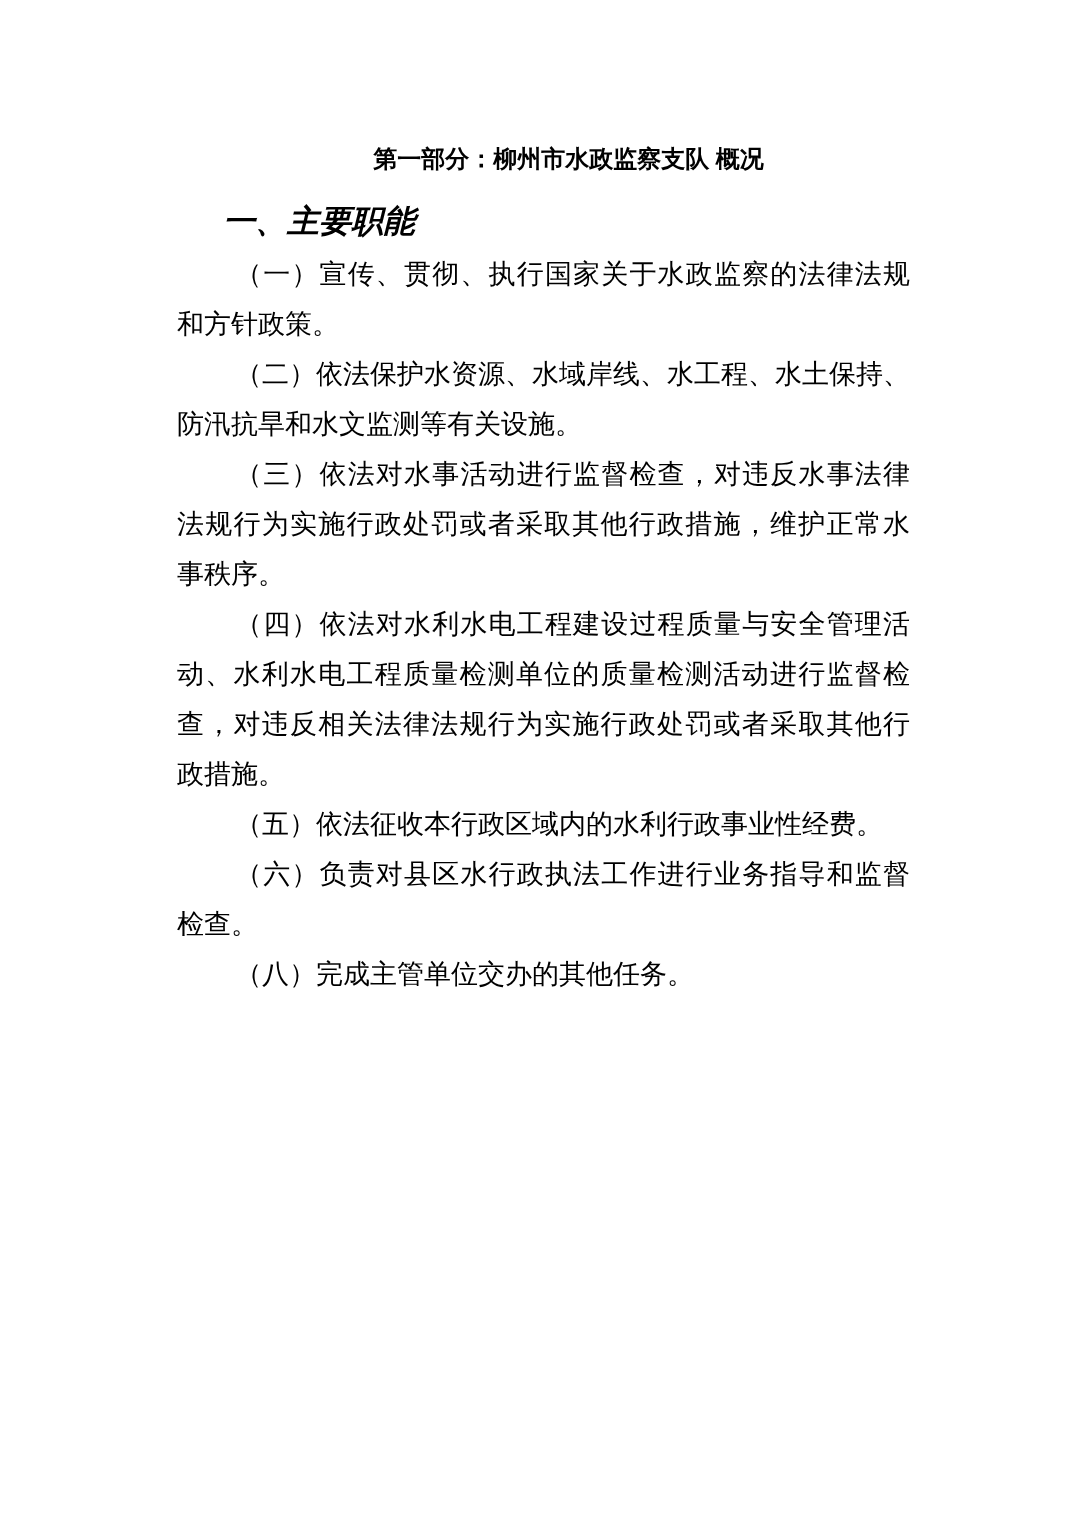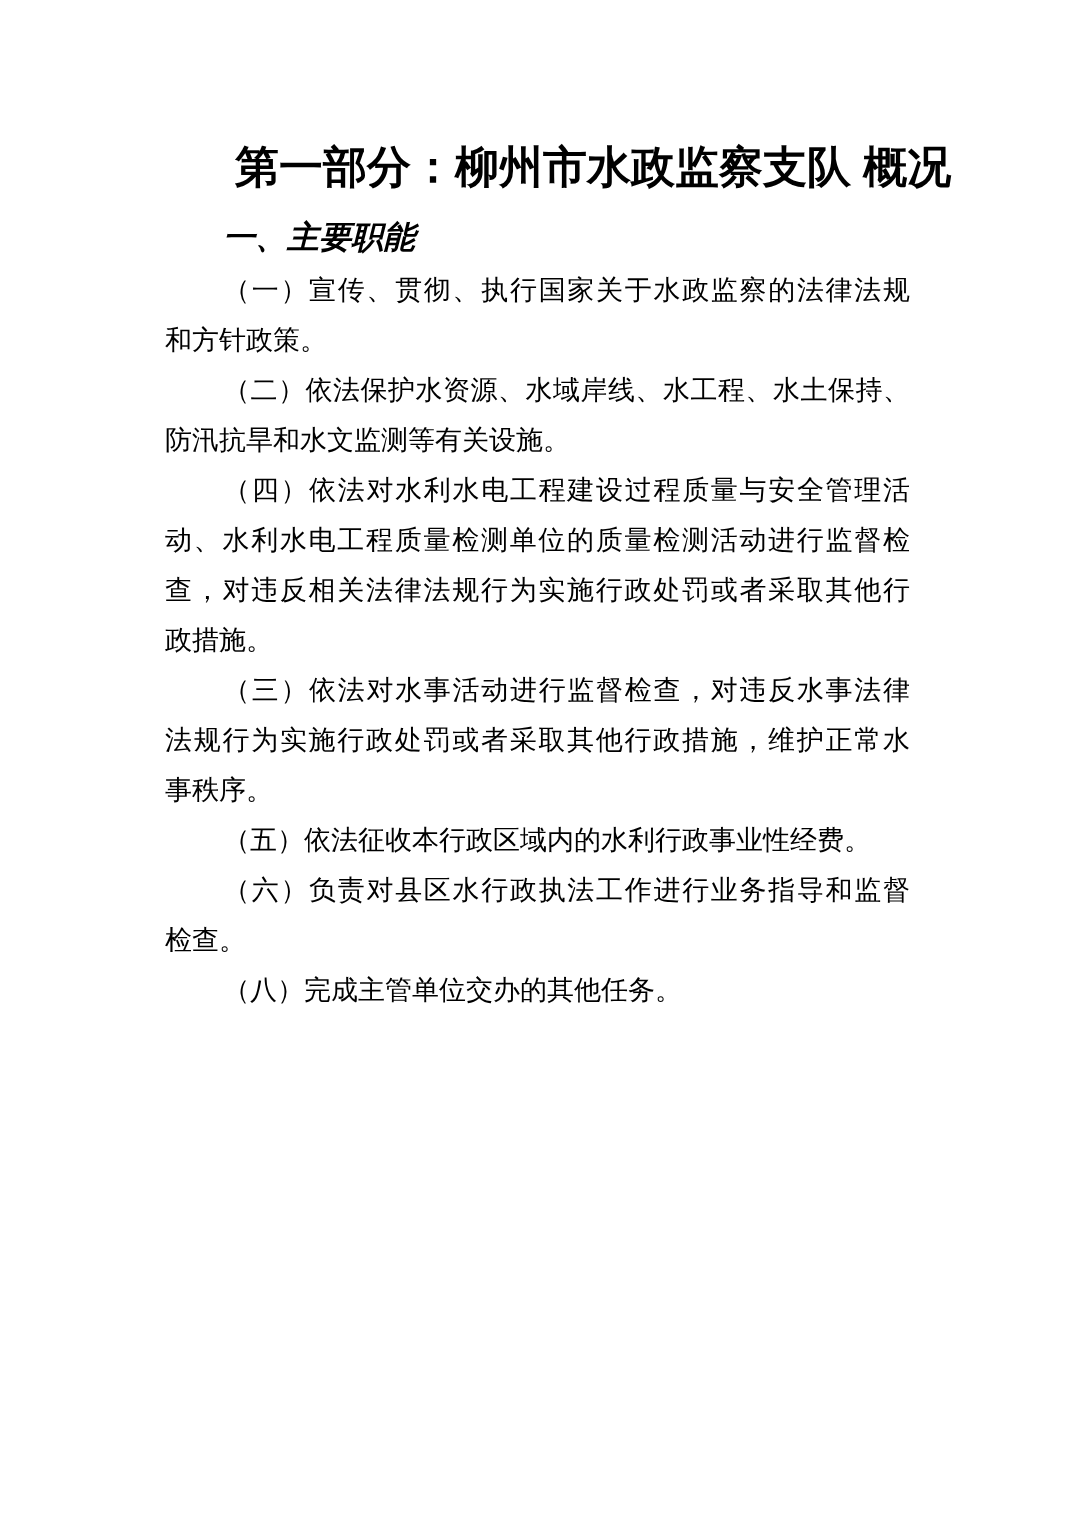--- a/index.html
+++ b/index.html
@@ -11,44 +11,45 @@
     position: relative;
     width: 1075px;
     height: 1520px;
     box-sizing: border-box;
     background: #ffffff;
     color: #000000;
     padding: 137px 165px 0 165px;
     overflow: hidden;
   }
   .doc-title {
-    margin: 8px;
+    margin: 0;
     padding-left: 62px;               
     font-family: "Liberation Sans", "DejaVu Sans", sans-serif;
     font-weight: 700;
-    font-size: 44px;
+    font-size: 24px;
     line-height: 44px;
     text-align: center;
     white-space: nowrap;
   }
   .section-heading {
     margin: 0;
     padding-top: 18px;
     text-indent: 58px;
     font-family: "Liberation Sans", "DejaVu Sans", sans-serif;
     font-weight: 700;
     font-size: 32px;
     line-height: 44px;
     font-style: italic;
   }
   .section-heading.gap-large {
     padding-top: 80px;
   }
   .section-body {
     padding-top: 6px;
+    margin-left: 12px;
   }
   .para {
     font-family: "Liberation Serif", "DejaVu Serif", serif;
     font-size: 27px;
     line-height: 50px;
   }
   .para .line {
     text-align: justify;
   }
   .para .line.fill {
@@ -69,29 +70,29 @@
         <div class="section-body">
           <div class="para">
             <div class="line fill">（一）宣传、贯彻、执行国家关于水政监察的法律法规</div>
             <div class="line">和方针政策。</div>
           </div>
           <div class="para">
             <div class="line fill">（二）依法保护水资源、水域岸线、水工程、水土保持、</div>
             <div class="line">防汛抗旱和水文监测等有关设施。</div>
           </div>
           <div class="para">
+            <div class="line fill">（三）依法对水事活动进行监督检查，对违反水事法律</div>
+            <div class="line fill">法规行为实施行政处罚或者采取其他行政措施，维护正常水</div>
+            <div class="line">事秩序。</div>
+          </div>
+          <div class="para">
             <div class="line fill">（四）依法对水利水电工程建设过程质量与安全管理活</div>
             <div class="line fill">动、水利水电工程质量检测单位的质量检测活动进行监督检</div>
             <div class="line fill">查，对违反相关法律法规行为实施行政处罚或者采取其他行</div>
             <div class="line">政措施。</div>
-          </div>
-          <div class="para">
-            <div class="line fill">（三）依法对水事活动进行监督检查，对违反水事法律</div>
-            <div class="line fill">法规行为实施行政处罚或者采取其他行政措施，维护正常水</div>
-            <div class="line">事秩序。</div>
           </div>
           <div class="para">
             <div class="line">（五）依法征收本行政区域内的水利行政事业性经费。</div>
           </div>
           <div class="para">
             <div class="line fill">（六）负责对县区水行政执法工作进行业务指导和监督</div>
             <div class="line">检查。</div>
           </div>
           <div class="para">
           </div>

